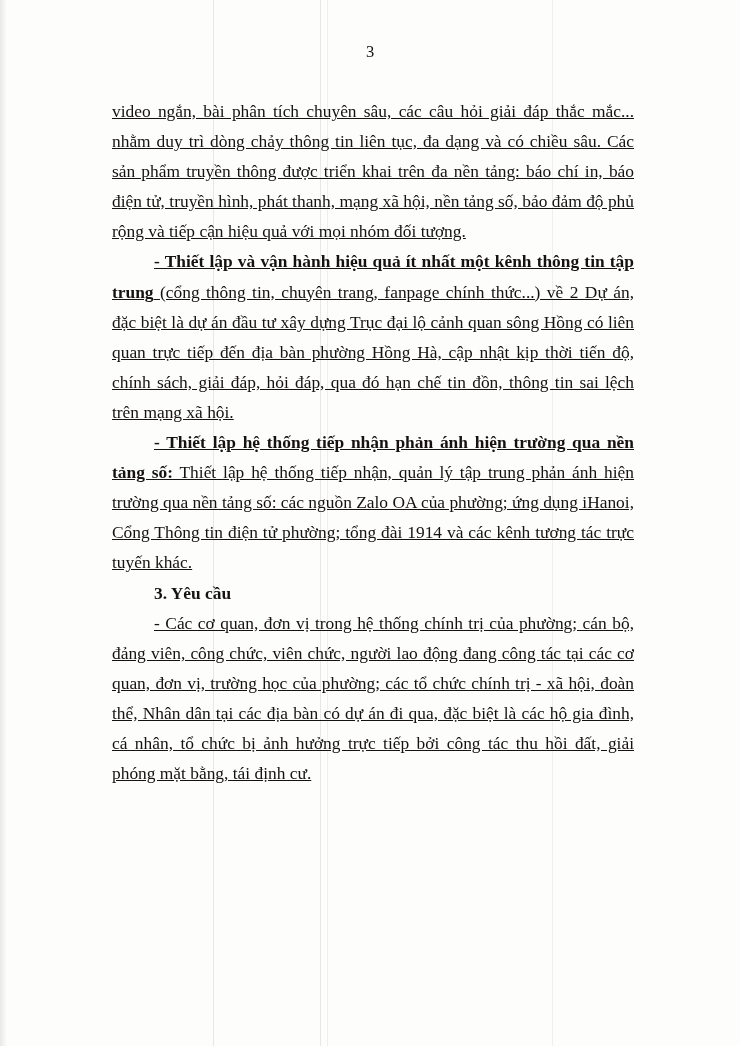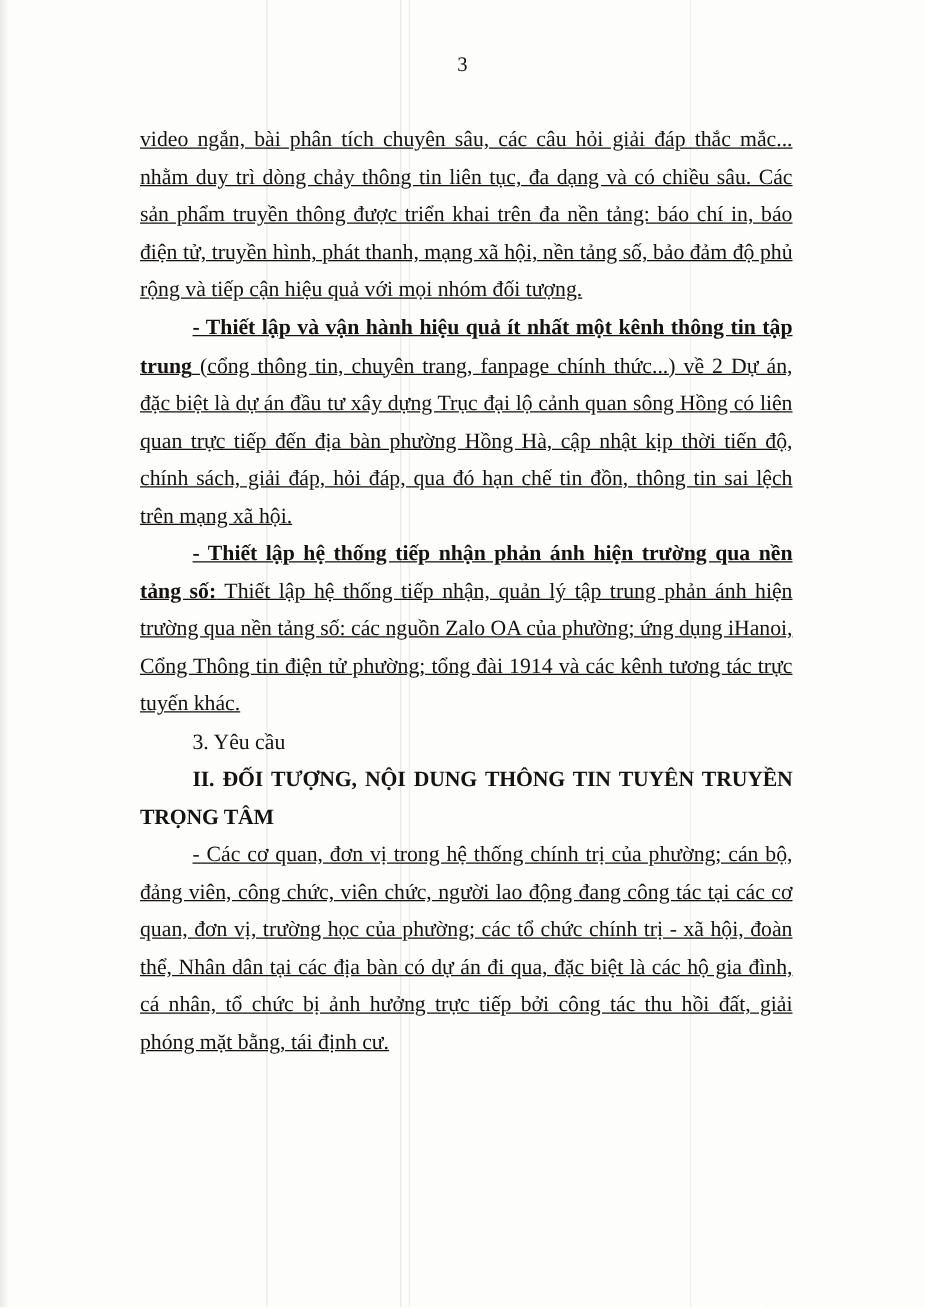--- a/index.html
+++ b/index.html
@@ -67,21 +67,21 @@
     text-indent: 42px;
     text-align: justify;
     text-decoration: underline;
   }
   p.para.noindent {
     text-indent: 0;
   }
   p.heading {
     margin: 0;
     text-indent: 42px;
-    font-weight: normal;
+    font-weight: bold;
     text-align: left;
   }
   p.heading-just {
     margin: 0;
     text-indent: 42px;
     font-weight: bold;
     text-align: justify;
   }
   .b { font-weight: bold; }
   .roman-heading {
@@ -107,19 +107,18 @@
     <p class="para noindent">video ngắn, bài phân tích chuyên sâu, các câu hỏi giải đáp thắc mắc... nhằm duy trì dòng chảy thông tin liên tục, đa dạng và có chiều sâu. Các sản phẩm truyền thông được triển khai trên đa nền tảng: báo chí in, báo điện tử, truyền hình, phát thanh, mạng xã hội, nền tảng số, bảo đảm độ phủ rộng và tiếp cận hiệu quả với mọi nhóm đối tượng.</p>
 
     <p class="para"><span class="b">- Thiết lập và vận hành hiệu quả ít nhất một kênh thông tin tập trung</span><span> (cổng thông tin, chuyên trang, fanpage chính thức...) về 2 Dự án, đặc biệt là dự án đầu tư xây dựng Trục đại lộ cảnh quan sông Hồng có liên quan trực tiếp đến địa bàn phường Hồng Hà, cập nhật kịp thời tiến độ, chính sách, giải đáp, hỏi đáp, qua đó hạn chế tin đồn, thông tin sai lệch trên mạng xã hội.</span></p>
 
     <p class="para"><span class="b">- Thiết lập hệ thống tiếp nhận phản ánh hiện trường qua nền tảng số:</span><span> Thiết lập hệ thống tiếp nhận, quản lý tập trung phản ánh hiện trường qua nền tảng số: các nguồn Zalo OA của phường; ứng dụng iHanoi, Cổng Thông tin điện tử phường; tổng đài 1914 và các kênh tương tác trực tuyến khác.</span></p>
 
     <p class="heading">3.  Yêu cầu</p>
 
 
 
-    <p class="heading-just"><span class="roman-heading">II.  ĐỐI TƯỢNG, NỘI DUNG THÔNG TIN TUYÊN TRUYỀN TRỌNG TÂM</span></p>
 
 
     <p class="para">- Các cơ quan, đơn vị trong hệ thống chính trị của phường; cán bộ, đảng viên, công chức, viên chức, người lao động đang công tác tại các cơ quan, đơn vị, trường học của phường; các tổ chức chính trị - xã hội, đoàn thể, Nhân dân tại các địa bàn có dự án đi qua, đặc biệt là các hộ gia đình, cá nhân, tổ chức bị ảnh hưởng trực tiếp bởi công tác thu hồi đất, giải phóng mặt bằng, tái định cư.</p>
 
   </div>
 </div>
 
 </body></html>

